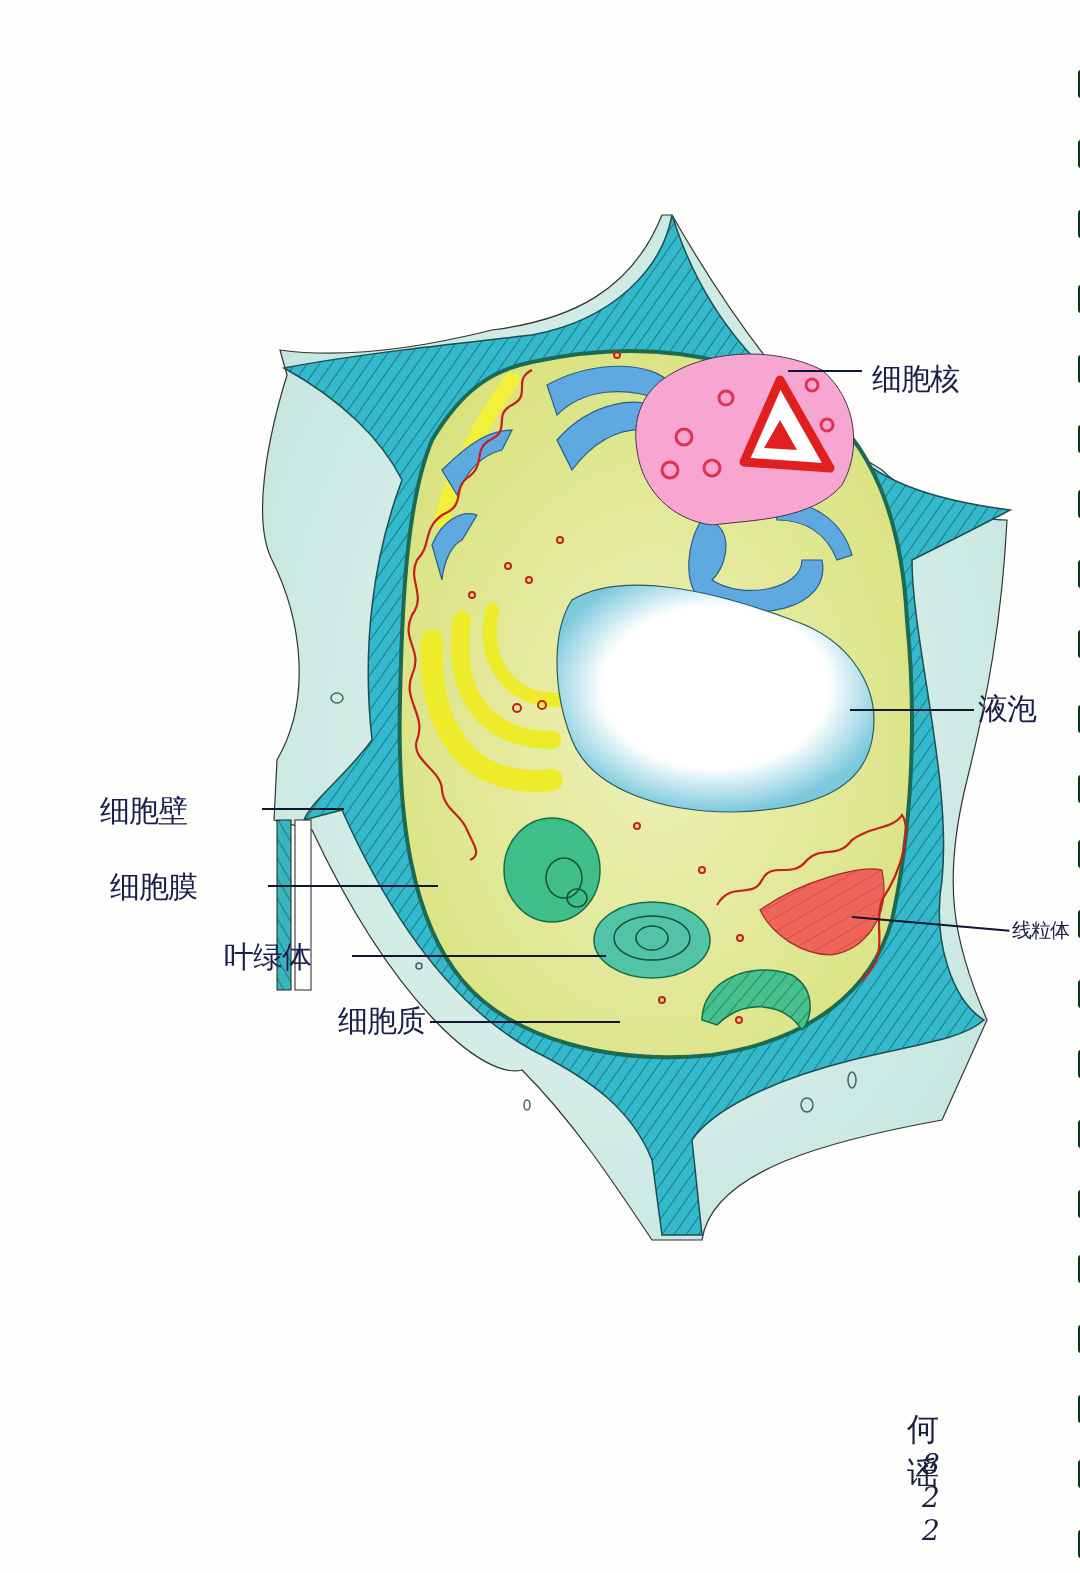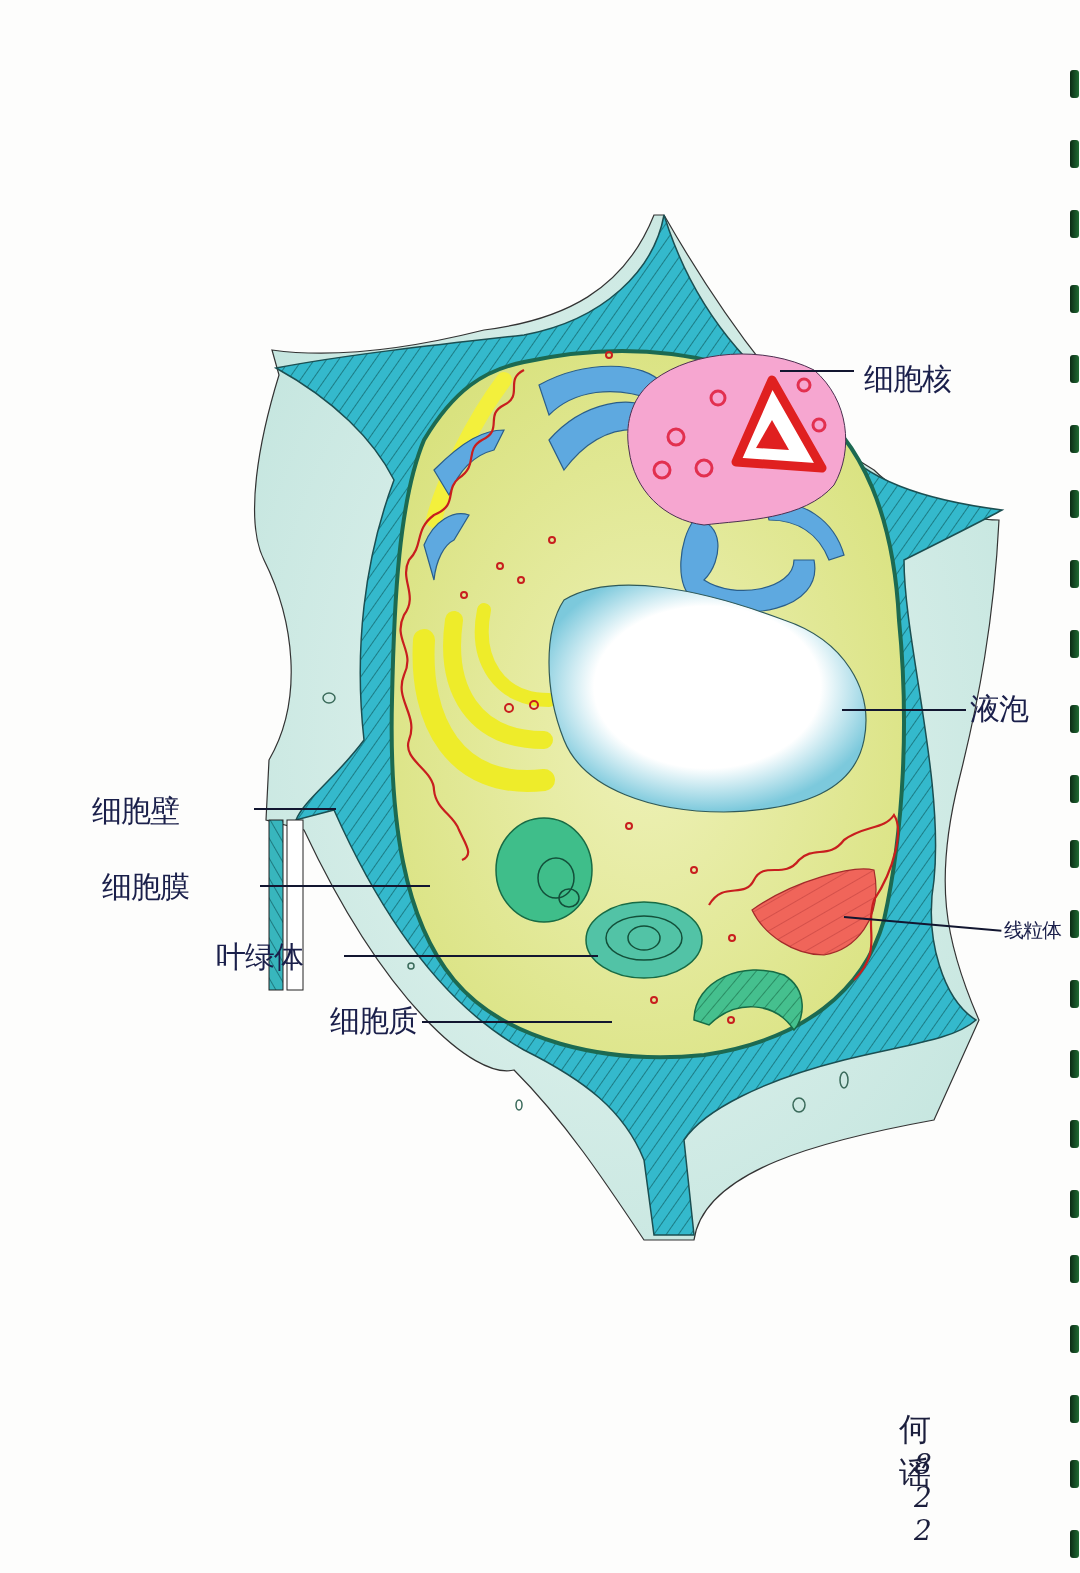--- a/index.html
+++ b/index.html
@@ -1,21 +1,21 @@
 <!DOCTYPE html>
 <html><head>
   <meta charset="utf-8">
   <style>
     html, body { margin: 0; padding: 0; }
     body {
       width: 1080px; height: 1573px; position: relative; overflow: hidden;
       background: #fdfdfc;
       font-family: "DejaVu Sans", sans-serif;
     }
-    .page { position: absolute; left: 4px; top: 0; width: 873px; height: 1573px; text-align: right; }
+    .page { position: absolute; left: 12px; top: 0; width: 873px; height: 1573px; text-align: right; }
     .binding { position: absolute; left: 1066px; top: 0; width: 14px; height: 1573px; }
     .ring {
       position: absolute; left: 0; width: 9px; height: 28px; border-radius: 3px;
       background: linear-gradient(90deg, #0b2a14, #1f6b33);
     }
     .drawing { position: absolute; left: 0; top: 0; }
     .label {
       position: absolute; color: #1a1f4a; font-size: 30px; letter-spacing: -1px;
       white-space: nowrap; line-height: 1;
     }

